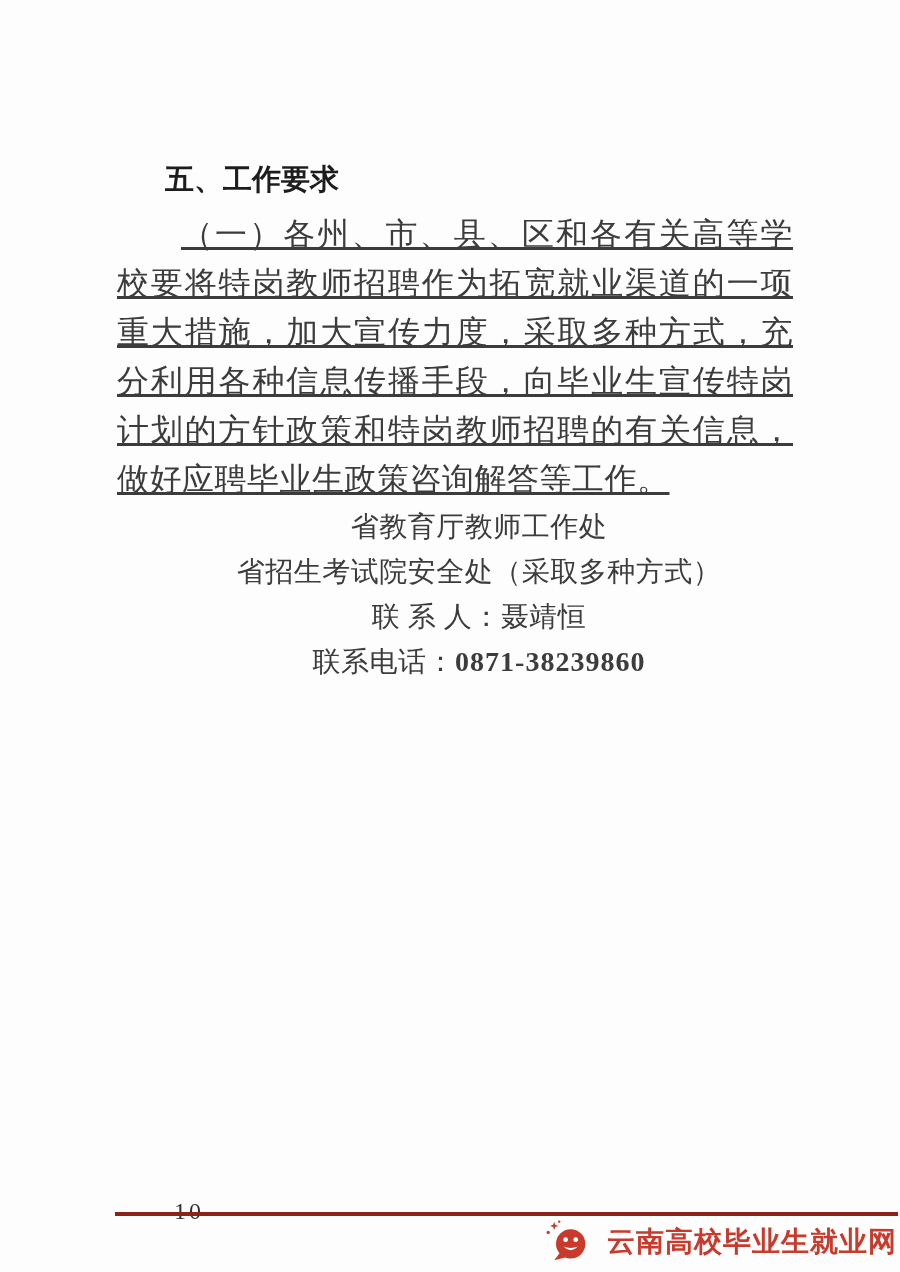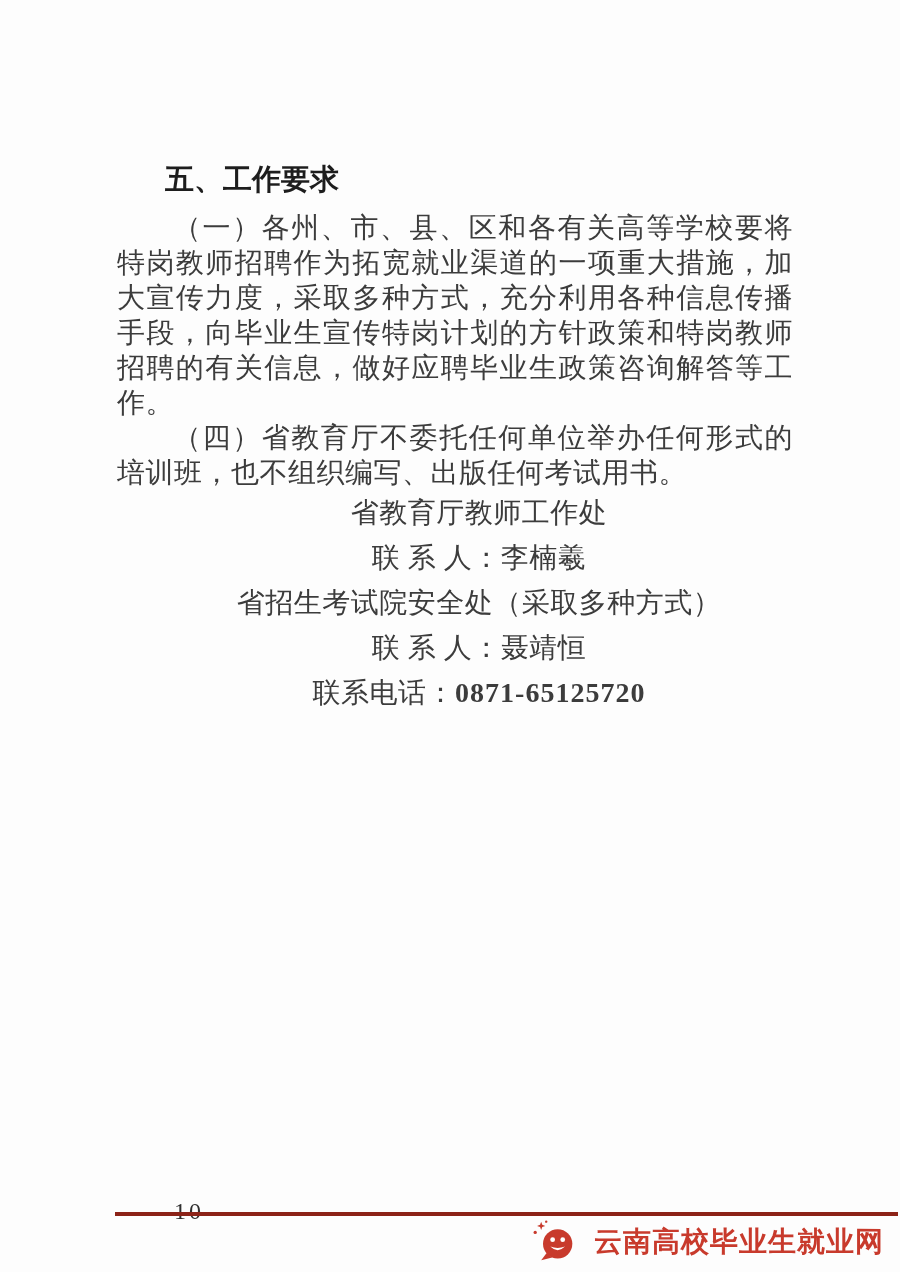--- a/index.html
+++ b/index.html
@@ -31,26 +31,27 @@
     margin:0 0 13px 0;
     padding-left:48px;
     font-family:"Liberation Sans","DejaVu Sans",sans-serif;
     font-weight:bold;
     font-size:29px;
     line-height:36px;
     color:var(--heading_text,#1d1d1d);
   }
   .para{
     margin:0;
-    font-size:28px;
-    line-height:35px;
+    font-size:32px;
+    line-height:49px;
     text-indent:2em;
     text-align:justify;
     color:var(--body_text,#3c3c3c);
     letter-spacing:0.5px;
+    text-decoration:underline;
   }
   .contact-block{margin:0;}
   .cline{
     padding-left:48px;
     font-size:28px;
     line-height:45px;
     color:var(--body_text,#3c3c3c);
     letter-spacing:0.5px;
     white-space:pre;
     text-align:center;
@@ -67,21 +68,21 @@
     color:#2f2f2f;
   }
   .footer-divider{
     position:absolute;
     left:115px;top:1212px;
     width:783px;height:4px;
     background:var(--divider_red,#8c2318);
   }
   .footer{
     position:absolute;
-    top:1220px;right:16px;
+    top:1220px;right:3px;
     display:flex;
     align-items:center;
     gap:18px;
     color:var(--accent_red,#c83a2c);
   }
   .logo{
     display:inline-block;
     width:44px;height:44px;
     line-height:0;
   }
@@ -95,28 +96,26 @@
 </style>
 </head>
 <body>
 
 <div class="page">
 
   <div class="content">
     <h1 class="section-heading">五、工作要求</h1>
 
     <p class="para">（一）各州、市、县、区和各有关高等学校要将特岗教师招聘作为拓宽就业渠道的一项重大措施，加大宣传力度，采取多种方式，充分利用各种信息传播手段，向毕业生宣传特岗计划的方针政策和特岗教师招聘的有关信息，做好应聘毕业生政策咨询解答等工作。</p>
-    <p class="para">（四）省教育厅不委托任何单位举办任何形式的培训班，也不组织编写、出版任何考试用书。</p>
 
     <div class="contact-block">
       <div class="cline">省教育厅教师工作处</div>
-      <div class="cline"><span>联 系 人：</span><span>李楠羲</span></div>
       <div class="cline">省招生考试院安全处（采取多种方式）</div>
       <div class="cline"><span>联 系 人：</span><span>聂靖恒</span></div>
-      <div class="cline"><span>联系电话：</span><span class="phone-number">0871-65125720</span></div>
+      <div class="cline"><span>联系电话：</span><span class="phone-number">0871-38239860</span></div>
     </div>
   </div>
 
   <div class="pageno">— 10 —</div>
 
   <div class="footer-divider"></div>
 
   <div class="footer">
     <span class="logo">
       <svg viewBox="0 0 48 48" width="44" height="44" aria-hidden="true">

